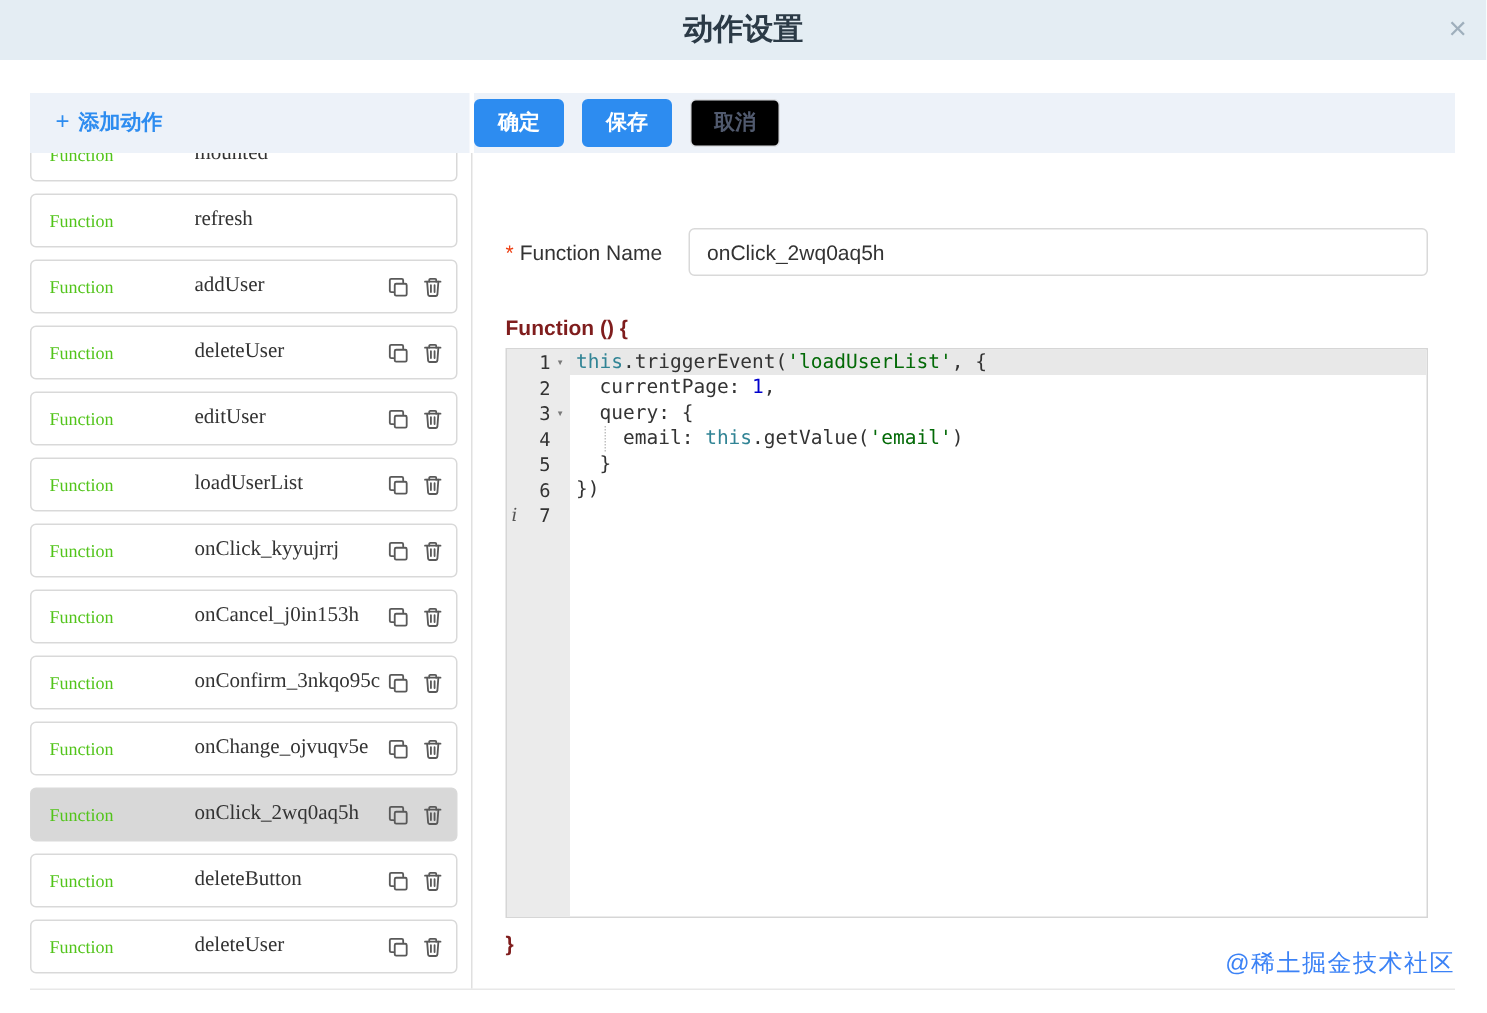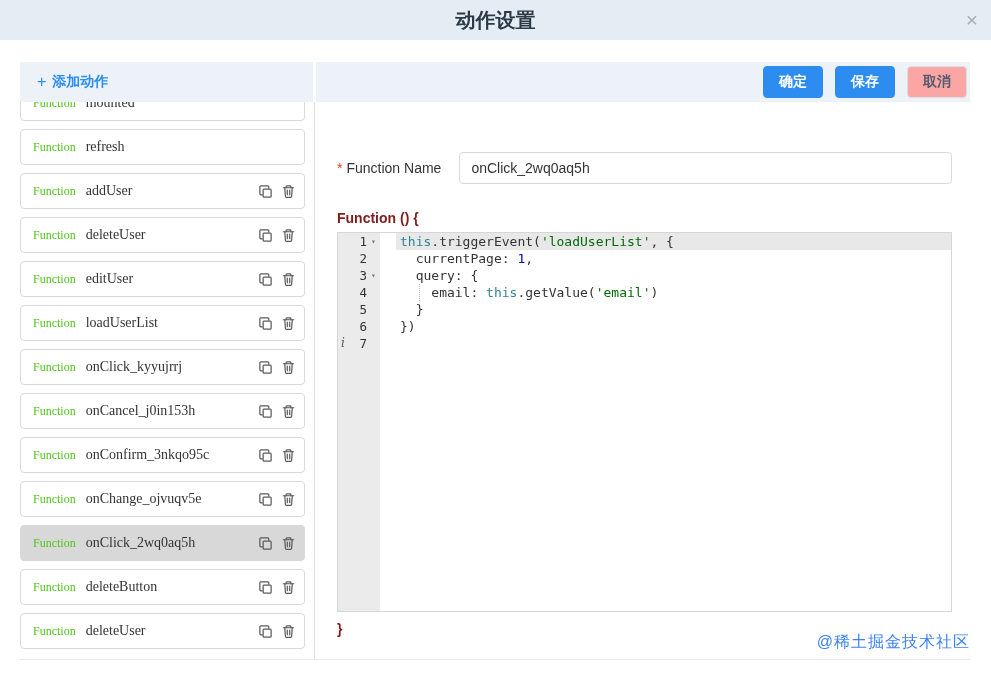--- a/index.html
+++ b/index.html
@@ -14,38 +14,38 @@
 
   
   .content { margin:22px 21px 0 20px; }
 
   .toolbar-row { display:flex; gap:3px; height:40px; }
   .toolbar-left { width:293px; background:#edf2f9; display:flex; align-items:center; padding-left:17px; }
   .add-action { color:#2d8cf0; font-size:14px; display:flex; align-items:center; cursor:pointer; }
   .add-action .plus { font-size:16px; margin-right:6px; font-weight:400; line-height:1; }
   .add-action .lbl { font-weight:600; }
   .toolbar-right { flex:1; background:#edf2f9; display:flex; align-items:center;
-    justify-content:flex-end; gap:12px; padding-right:3px; }
+    gap:12px; padding-right:3px; }
   .btn { height:32px; min-width:58px; padding:0 15px; border-radius:4px; font-size:14px;
     font-weight:600; border:1px solid transparent; cursor:pointer;
     font-family:"Liberation Sans","DejaVu Sans",sans-serif; }
   .btn-primary { background:#2d8cf0; color:#fff; border-color:#2d8cf0; }
-  .btn-default { background:#fca5a5; color:#515a6e; border-color:#dcdee2; }
+  .btn-default { background:#000000; color:#515a6e; border-color:#dcdee2; }
 
   .main-row { position:relative; display:flex; height:558px; border-bottom:1px solid #e8e8e8; }
 
   
   .function-list { width:295px; flex-shrink:0; border-right:1px solid #e0e0e0;
     padding-right:9px; overflow:hidden; }
   .fn-item { height:36px; border:1px solid #d9d9d9; border-radius:4px; margin-bottom:8px;
     display:flex; align-items:center; padding:0 8px 0 12px; background:#fff; cursor:pointer;font-family:Liberation Serif, serif; }
   .fn-item.selected { background:#d8d8d8; }
   .fn-item.clipped { margin-top:-17px; }
   .fn-type { color:#52c41a; font-size:12px; margin-right:10px; flex-shrink:0; }
-  .fn-name { font-size:14px; color:#333; flex:1; white-space:nowrap; overflow:hidden; }
+  .fn-name { font-size:14px; color:#333; flex:1; white-space:nowrap; overflow:hidden;margin-left:44px; }
   .fn-actions { display:flex; gap:8px; align-items:center; }
   .fn-actions .ic { width:15px; height:15px; display:inline-flex; cursor:pointer; }
   .fn-actions svg { width:15px; height:15px; stroke:#595959; fill:none;
     stroke-width:1.3; stroke-linecap:round; stroke-linejoin:round; }
 
   
   .editor-panel { flex:1; padding:22px 18px 0 22px;margin-top:28px; }
   .form-row { display:flex; align-items:center; }
   .form-label { font-size:14px; color:#333; white-space:nowrap; margin-right:18px; }
   .req { color:#ed4014; margin-right:4px; }
@@ -59,21 +59,21 @@
 
   .code-editor { margin-top:6px; height:380px; border:1px solid #d6d6d6; display:flex;
     font-family:"DejaVu Sans Mono","Liberation Mono",monospace; font-size:13px;
     line-height:17px; background:#fff; overflow:hidden; }
   .gutter { width:42px; flex-shrink:0; background:#ebebeb; color:#333; }
   .gutter-cell { height:17px; display:flex; align-items:center; }
   .gutter-cell .ann { width:10px; text-align:center; font-style:italic;
     font-family:"DejaVu Serif",serif; font-size:12px; color:#555; }
   .gutter-cell .lno { flex:1; text-align:right; font-size:12.5px; }
   .gutter-cell .fold { width:13px; text-align:center; font-size:8px; color:#7a7a7a; }
-  .code-area { flex:1; padding-left:20px; overflow:hidden; }
+  .code-area { flex:1; padding-left:4px; overflow:hidden; }
   .code-line { height:17px; white-space:pre; color:#333; position:relative; }
   .code-line.active { background:#e8e8e8; margin-left:-4px; padding-left:4px; }
   .code-line.guide::before { content:""; position:absolute; left:19px; top:0; bottom:0;
     border-left:1px dotted #c0c0c0; }
   .tk-kw { color:#318495; }
   .tk-str { color:#036a07; }
   .tk-num { color:#0000cd; }
   .tk-pl { color:#333; }
 
   .watermark { position:absolute; right:0; bottom:6px; color:#3b82f6; font-size:16px;

